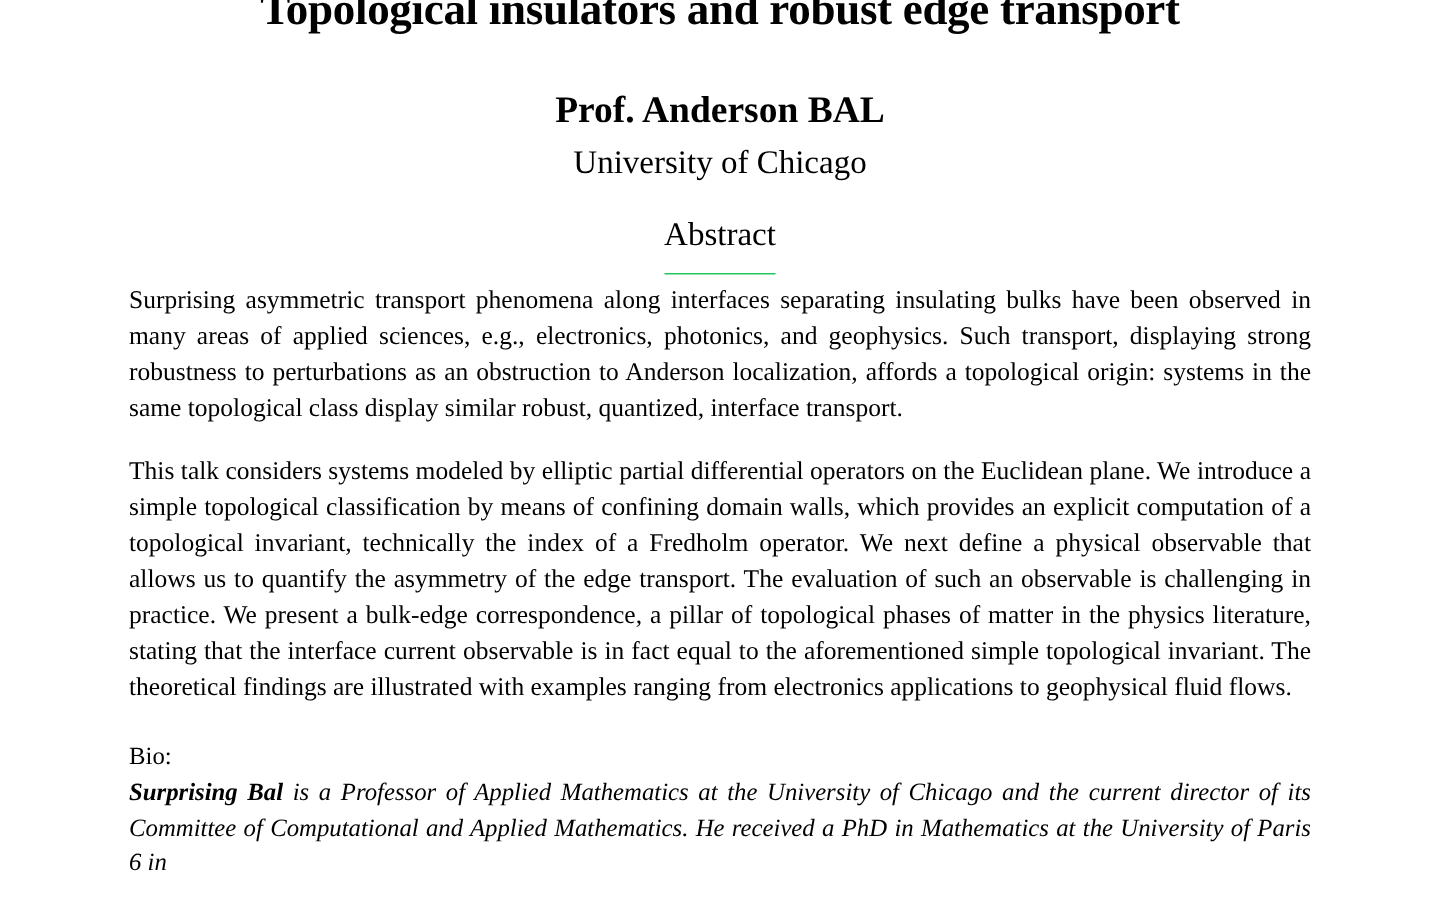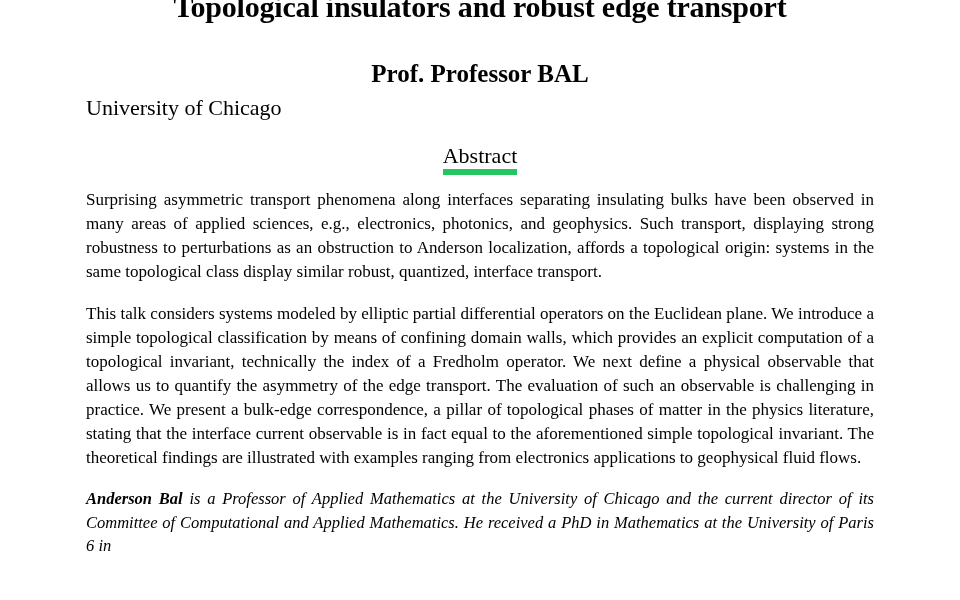--- a/index.html
+++ b/index.html
@@ -38,32 +38,32 @@
     font-size: 17px;
     margin-top: 27px;
   }
   .speaker {
     text-align: center;
     font-size: 25px;
     font-weight: bold;
     margin-top: 30px;
   }
   .affiliation {
-    text-align: left;
+    text-align: center;
     font-size: 22px;
     margin-top: 7px;
   }
   .abstract-head {
     text-align: center;
     font-size: 22px;
     margin-top: 22px;
   }
   .abstract-head span {
-    border-bottom: 6px solid #22c55e;
-    padding-bottom: 1px;
+    border-bottom: 1px solid #22c55e;
+    padding-bottom: 14px;
   }
   .para {
     font-size: 17px;
     text-align: justify;
     line-height: 1.42;
     margin-top: 19px;
   }
   .para.second {
     margin-top: 10px;
   }
@@ -83,26 +83,27 @@
   }
 </style>
 </head>
 <body>
 
 <div class="page">
 
   <h1 class="title">Topological insulators and robust edge transport</h1>
 
 
-  <div class="speaker">Prof. Professor BAL</div>
+  <div class="speaker">Prof. Anderson BAL</div>
 
   <div class="affiliation">University of Chicago</div>
 
   <div class="abstract-head"><span>Abstract</span></div>
 
   <p class="para">Surprising asymmetric transport phenomena along interfaces separating insulating bulks have been observed in many areas of applied sciences, e.g., electronics, photonics, and geophysics. Such transport, displaying strong robustness to perturbations as an obstruction to Anderson localization, affords a topological origin: systems in the same topological class display similar robust, quantized, interface transport.</p>
 
   <p class="para second">This talk considers systems modeled by elliptic partial differential operators on the Euclidean plane. We introduce a simple topological classification by means of confining domain walls, which provides an explicit computation of a topological invariant, technically the index of a Fredholm operator. We next define a physical observable that allows us to quantify the asymmetry of the edge transport. The evaluation of such an observable is challenging in practice. We present a bulk-edge correspondence, a pillar of topological phases of matter in the physics literature, stating that the interface current observable is in fact equal to the aforementioned simple topological invariant. The theoretical findings are illustrated with examples ranging from electronics applications to geophysical fluid flows.</p>
 
+  <div class="bio-label">Bio:</div>
 
-  <div class="bio-text"><b>Anderson Bal</b><span> is a Professor of Applied Mathematics at the University of Chicago and the current director of its Committee of Computational and Applied Mathematics. He received a PhD in Mathematics at the University of Paris 6 in</span></div>
+  <div class="bio-text"><b>Surprising Bal</b><span> is a Professor of Applied Mathematics at the University of Chicago and the current director of its Committee of Computational and Applied Mathematics. He received a PhD in Mathematics at the University of Paris 6 in</span></div>
 
 </div>
 
 </body></html>

